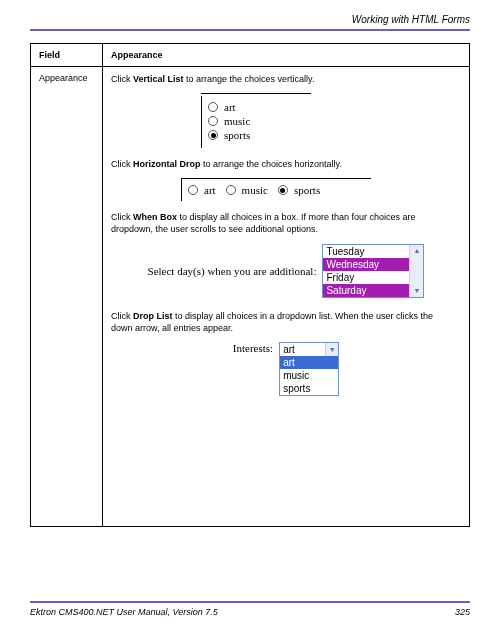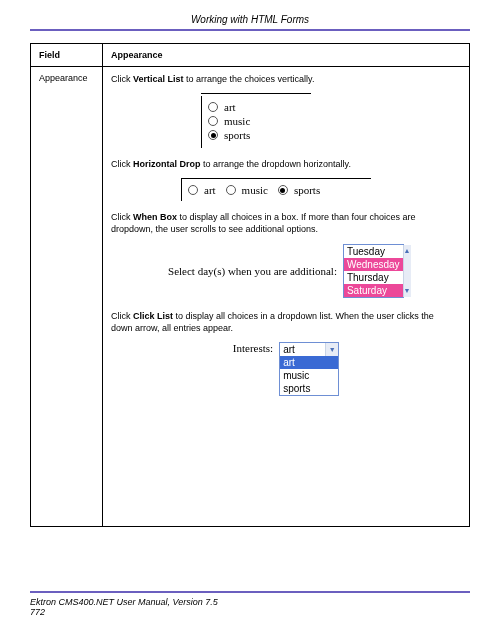--- a/index.html
+++ b/index.html
@@ -9,21 +9,21 @@
     font-family: Arial, Helvetica, sans-serif;
     background: #fff;
     width: 500px;
     height: 633px;
     position: relative;
   }
   .page {
     padding: 14px 30px 10px 30px;
   }
   .header-title {
-    text-align: center;
+    text-align: right;
     font-style: italic;
     font-size: 10px;
     color: #000;
     margin-bottom: 4px;
   }
   .rule {
     height: 2px;
     background: #6b5fbf;
     margin-bottom: 12px;
   }
@@ -98,30 +98,30 @@
     display: flex;
     align-items: center;
     justify-content: center;
     gap: 6px;
     margin: 6px 0 12px 0;
     font-family: "Times New Roman", serif;
     font-size: 11px;
   }
   .listbox {
     border: 1px solid #6e8fd4;
-    width: 61px;
+    width: 102px;
     display: flex;
   }
   .lb-items {
     flex: 1;
     font-family: Arial, sans-serif;
     font-size: 10px;
   }
   .lb-item { padding: 0 3px; line-height: 13px; color:#000; }
-  .lb-item.sel { background: #ec4899; color: #fff; }
+  .lb-item.sel { background: #a21caf; color: #fff; }
   .lb-scroll {
     width: 14px;
     background: #e7ecf6;
     display: flex;
     flex-direction: column;
     justify-content: space-between;
     border-left: 1px solid #c9d4e6;
   }
   .lb-arrow {
     height: 12px;
@@ -177,21 +177,20 @@
     height: 2px;
     background: #6b5fbf;
     margin-bottom: 4px;
   }
   .footer-line {
     display: flex;
     justify-content: space-between;
     font-style: italic;
     font-size: 9px;
     color:#000;
-    flex-direction:column;
   }
 </style>
 </head>
 <body>
 
 <div class="page">
   <div class="header-title">Working with HTML Forms</div>
   <div class="rule"></div>
 
   <table class="main">
@@ -220,21 +219,21 @@
                   <span>music</span>
                 </div>
               <div class="radio-row">
                   <span class="radio sel"></span>
                   <span>sports</span>
                 </div>
             </div>
           </div>
 
           <p>
-            <span>Click </span><span class="bold">Horizontal Drop</span><span> to arrange the dropdown horizontally.</span>
+            <span>Click </span><span class="bold">Horizontal Drop</span><span> to arrange the choices horizontally.</span>
           </p>
           <div class="illus hlist-box">
             <div class="hlist-inner">
               <span class="radio-row">
                   <span class="radio"></span>
                   <span>art</span>
                 </span>
               <span class="radio-row">
                   <span class="radio"></span>
                   <span>music</span>
@@ -248,32 +247,32 @@
 
           <p>
             <span>Click </span><span class="bold">When Box</span><span> to display all choices in a box. If more than four choices are dropdown, the user scrolls to see additional options.</span>
           </p>
           <div class="listbox-wrap">
             <span>Select day(s) when you are additional:</span>
             <div class="listbox">
               <div class="lb-items">
                 <div class="lb-item">Tuesday</div>
                 <div class="lb-item sel">Wednesday</div>
-                <div class="lb-item">Thursday</div>
+                <div class="lb-item">Friday</div>
                 <div class="lb-item sel">Saturday</div>
               </div>
               <div class="lb-scroll">
                 <div class="lb-arrow">▲</div>
                 <div class="lb-arrow">▼</div>
               </div>
             </div>
           </div>
 
           <p>
-            <span>Click </span><span class="bold">Click List</span><span> to display all choices in a dropdown list. When the user clicks the down arrow, all entries appear.</span>
+            <span>Click </span><span class="bold">Drop List</span><span> to display all choices in a dropdown list. When the user clicks the down arrow, all entries appear.</span>
           </p>
           <div class="drop-wrap">
             <span>Interests:</span>
             <div class="drop">
               <div class="drop-head">
                 <div class="drop-sel">art</div>
                 <div class="drop-btn">▼</div>
               </div>
               <div class="drop-list">
                 <div class="di hl">art</div>
@@ -287,15 +286,15 @@
         </td>
       </tr>
     </tbody>
   </table>
 </div>
 
 <div class="footer">
   <div class="footer-rule"></div>
   <div class="footer-line">
     <span>Ektron CMS400.NET User Manual, Version 7.5</span>
-    <span>772</span>
+    <span>325</span>
   </div>
 </div>
 
 </body></html>

